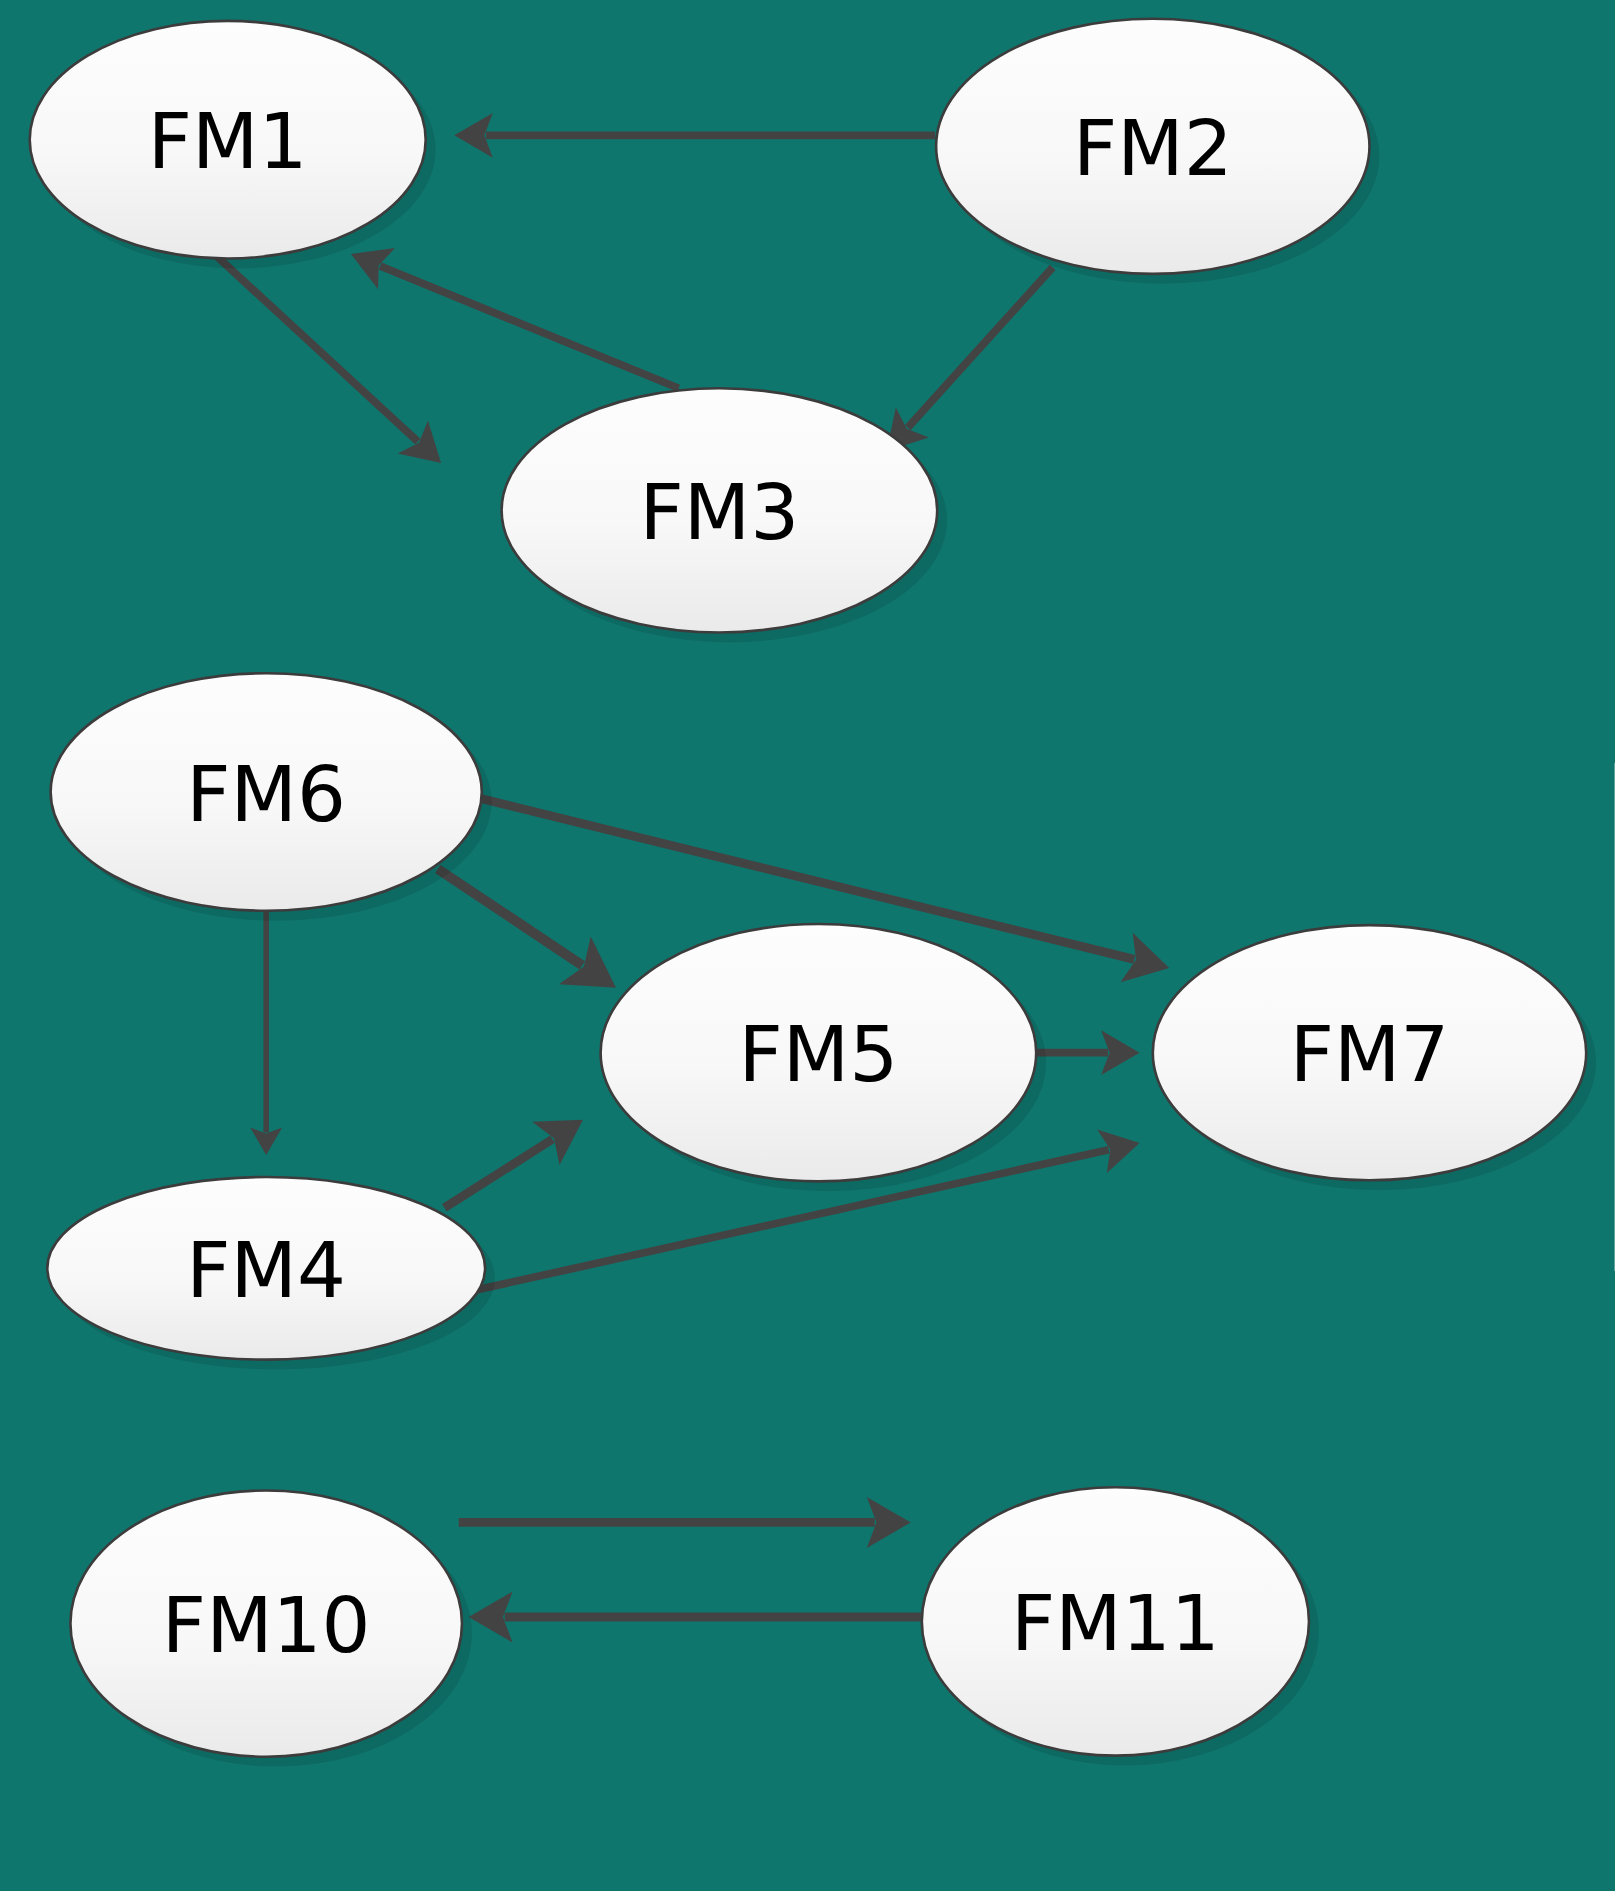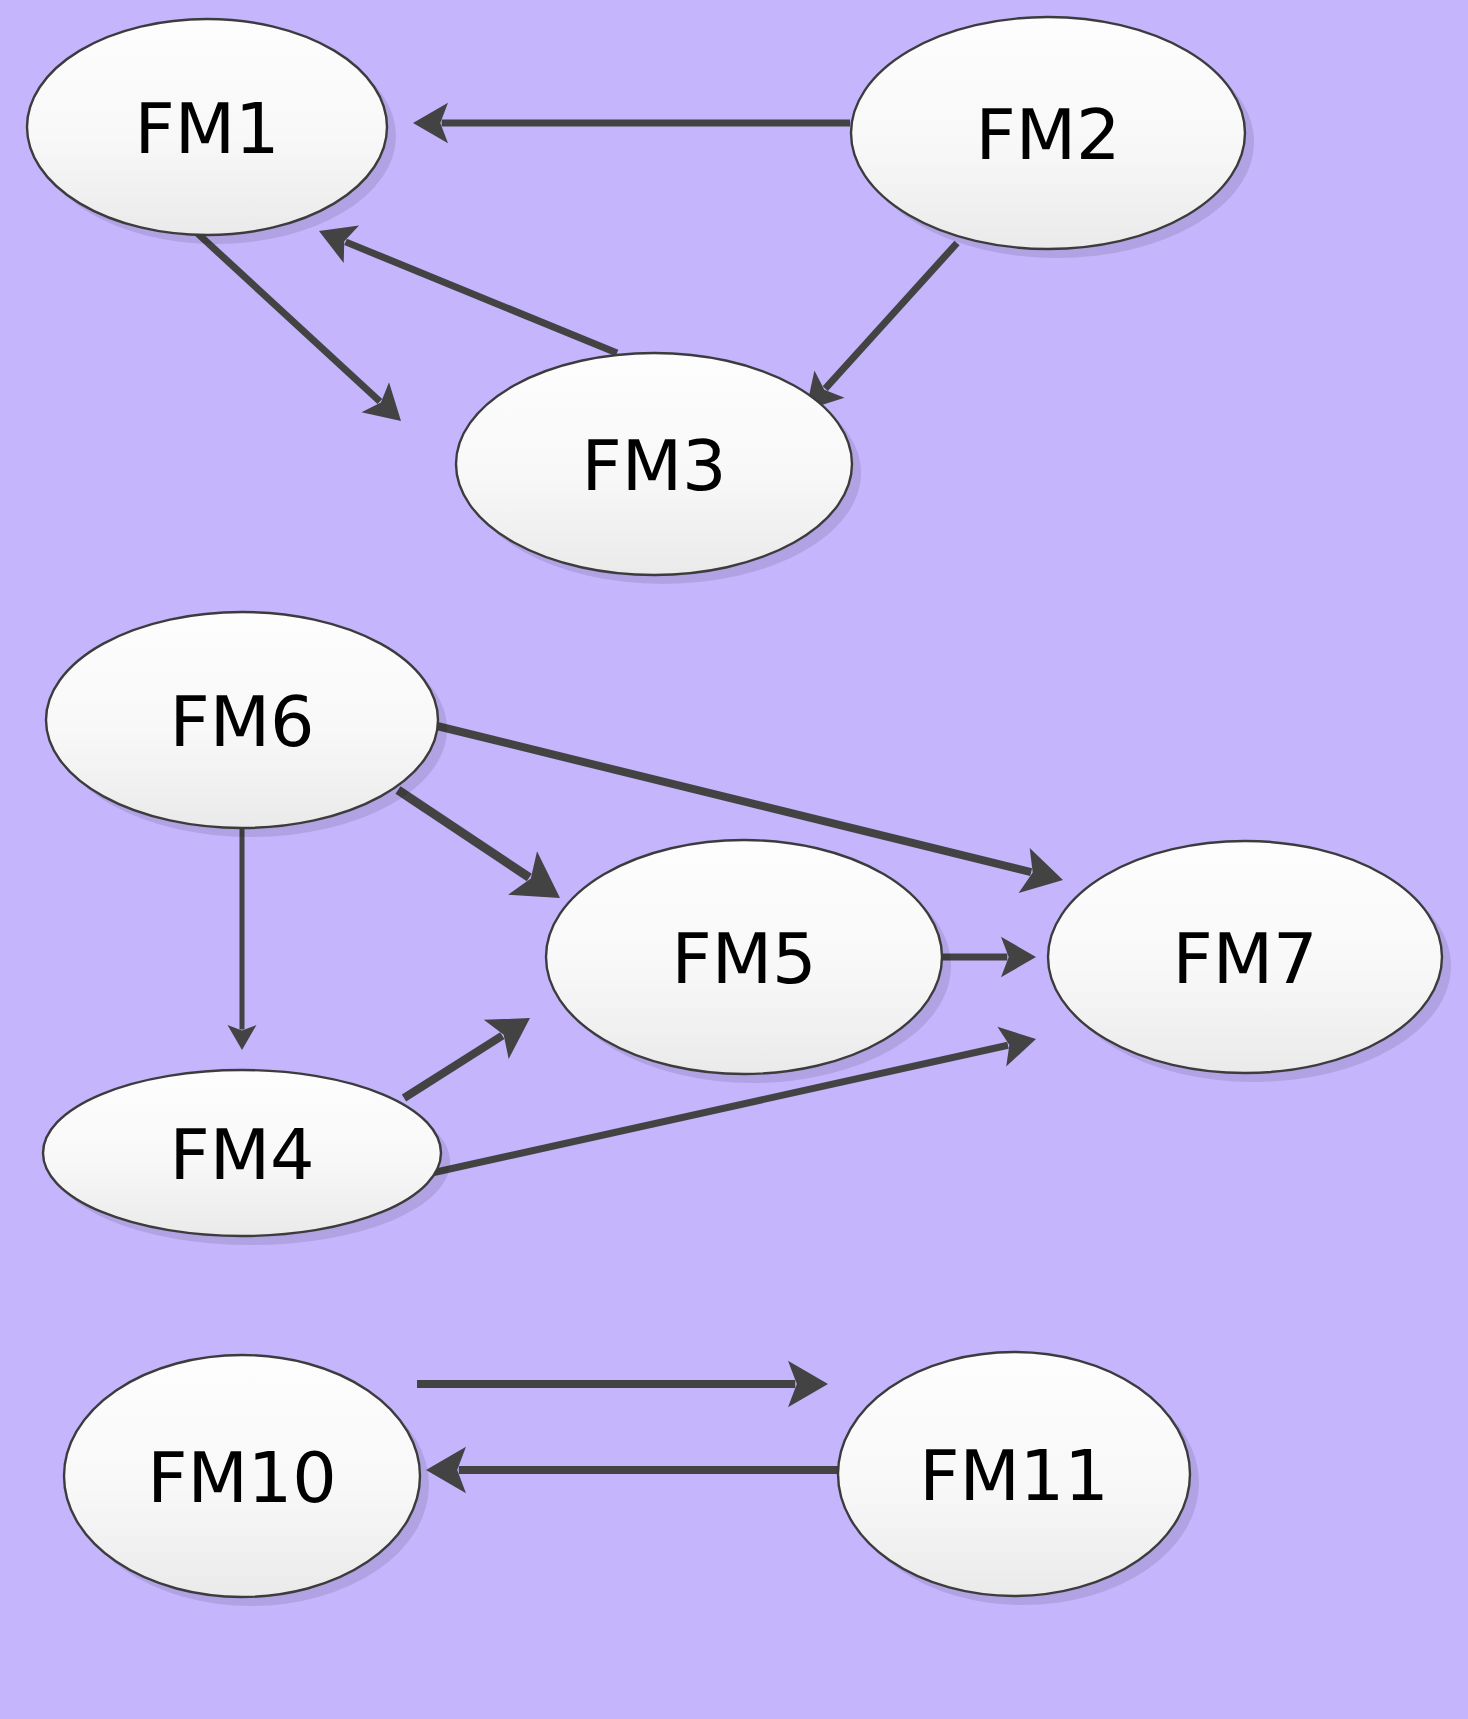--- a/index.html
+++ b/index.html
@@ -10,21 +10,21 @@
   body {
     width: 1468px;
     height: 1719px;
     font-family: "DejaVu Sans", "Liberation Sans", sans-serif;
     overflow: hidden;
   }
   #diagram-root {
     position: relative;
     width: 1468px;
     height: 1719px;
-    background: #c4b5fd;
+    background: #0f766e;
   }
   svg#graph {
     display: block;
     width: 1468px;
     height: 1719px;
   }
   .node-label {
     font-family: "DejaVu Sans", "Liberation Sans", sans-serif;
     font-size: 70px;
     fill: #000000;

